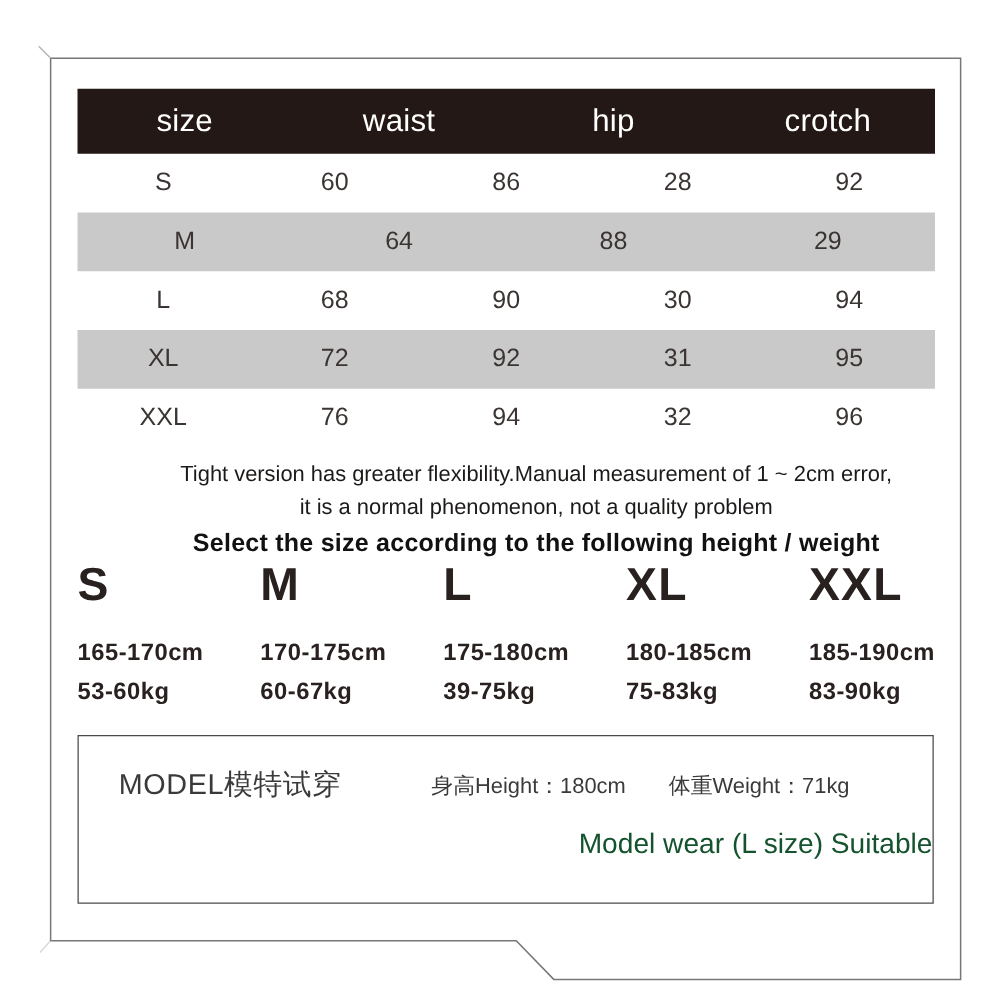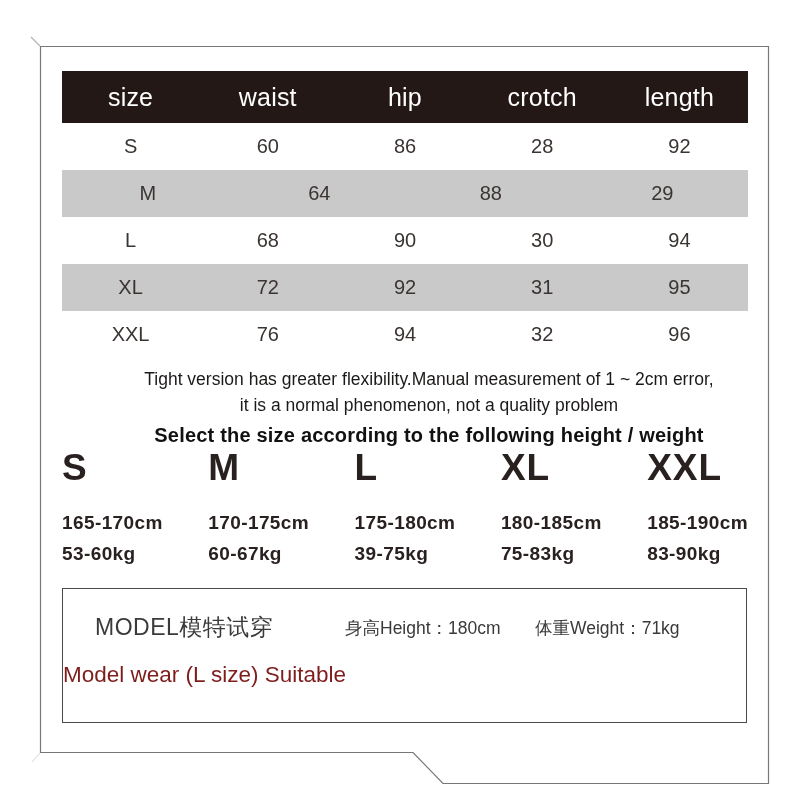--- a/index.html
+++ b/index.html
@@ -44,40 +44,39 @@
   .guide-weight { margin-top: 9px; }
 
   
   .model-box {
     position: absolute; left: 62px; top: 588px; width: 683px; height: 133px;
     border: 1px solid #4a4a4a; background: #ffffff;
   }
   .model-title { position: absolute; left: 32px; top: 23px; font-size: 23px; color: #3a3a3a; letter-spacing: 0.5px; }
   .model-height { position: absolute; left: 282px; top: 27px; font-size: 17.5px; color: #3a3a3a; }
   .model-weight { position: absolute; left: 472px; top: 27px; font-size: 17.5px; color: #3a3a3a; }
-  .model-wear { position: absolute; left: 0; top: 73px; width: 100%; text-align: left; font-size: 22.5px; color: #7f1d1d; }
+  .model-wear { position: absolute; left: 0; top: 73px; width: 100%; text-align: right; font-size: 22.5px; color: #14532d; }
 </style>
 </head>
 <body>
 
 <div class="canvas">
 
   <svg class="frame" width="800" height="800" viewBox="0 0 800 800">
     <path d="M40.5 46.5 H768.5 V783.5 H443 L413 752.5 H40.5 Z" fill="none" stroke="#777777" stroke-width="1.2"></path>
     <line x1="31" y1="37" x2="40" y2="46" stroke="#b8b4b2" stroke-width="1.2"></line>
     <line x1="32" y1="762" x2="40" y2="753" stroke="#d8d5d3" stroke-width="1"></line>
   </svg>
 
   <div class="size-table">
     <div class="st-header">
       <div class="cell">size</div>
       <div class="cell">waist</div>
       <div class="cell">hip</div>
       <div class="cell">crotch</div>
-      <div class="cell">length</div>
     </div>
 
     <div class="st-row">
       <div class="cell">S</div>
       <div class="cell">60</div>
       <div class="cell">86</div>
       <div class="cell">28</div>
       <div class="cell">92</div>
     </div>
     <div class="st-row alt">

